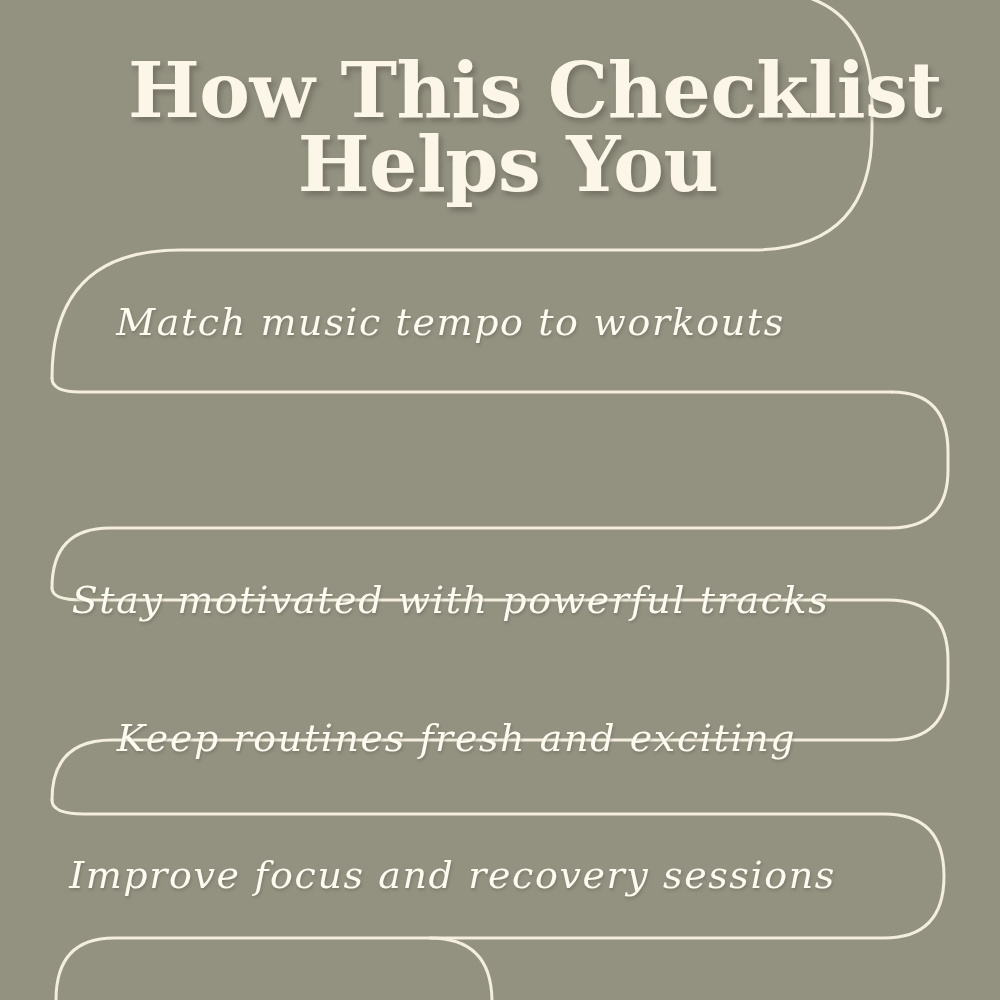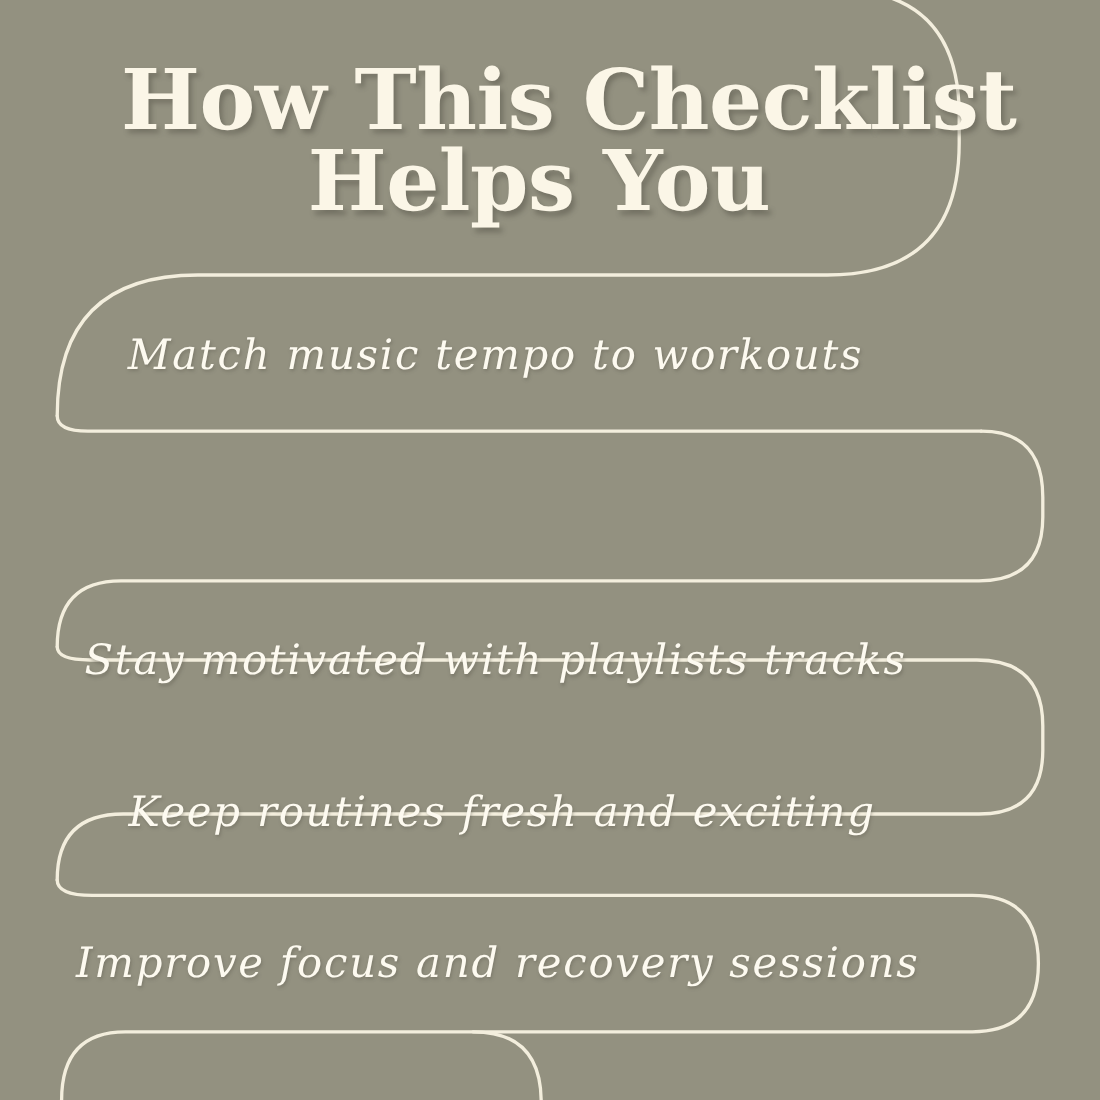--- a/index.html
+++ b/index.html
@@ -28,21 +28,21 @@
     left: 0;
     top: 0;
     width: 1000px;
     height: 1000px;
     pointer-events: none;
   }
 
   
   .heading {
     position: absolute;
-    left: 110px;
+    left: 128px;
     top: 56px;
     width: 760px;
     text-align: center;
     color: #fbf6e7;
     font-family: "DejaVu Serif", "Liberation Serif", serif;
     font-weight: 700;
     font-size: 76px;
     line-height: 0.92;
     letter-spacing: -0.5px;
     text-shadow: 3px 4px 5px rgba(80,78,66,0.45);
@@ -125,17 +125,17 @@
                Q 492 938 492 1002"></path>
     </g>
   </svg>
 
   <div class="heading">
     <span class="line line1">How This Checklist</span>
     <span class="line line2">Helps You</span>
   </div>
 
   <div class="item item-1">Match music tempo to workouts</div>
-  <div class="item item-3">Stay motivated with playlists tracks</div>
+  <div class="item item-3">Stay motivated with powerful tracks</div>
   <div class="item item-4">Keep routines fresh and exciting</div>
   <div class="item item-5">Improve focus and recovery sessions</div>
 
 </div>
 
 </body></html>

